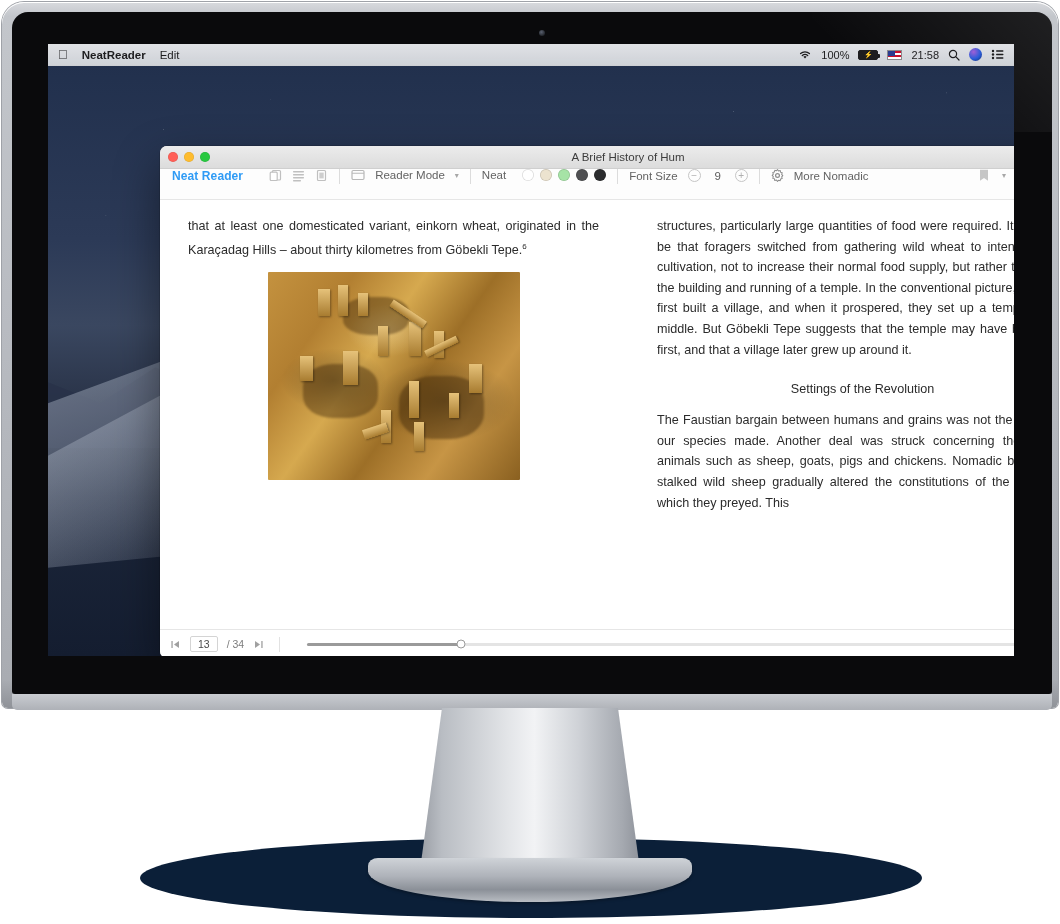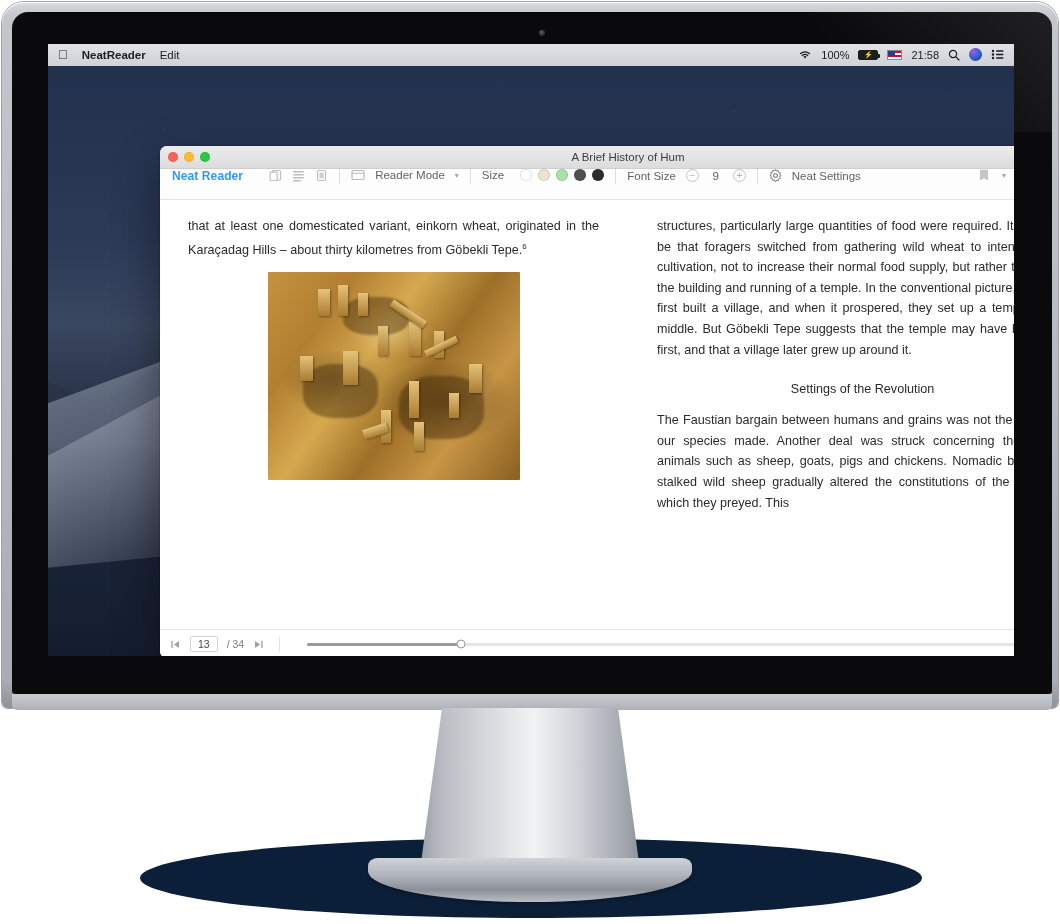--- a/index.html
+++ b/index.html
@@ -365,21 +365,21 @@
                 <line x1="1" y1="4.3" x2="13" y2="4.3" stroke="#b8b8b8" stroke-width="1.1"></line>
               </svg>
           </span>
           <span class="tb-label">Reader Mode</span>
           <span class="caret">▾</span>
         </span>
 
         <span class="tb-sep"></span>
 
         <span class="tb-group">
-          <span class="tb-label">Size</span>
+          <span class="tb-label">Neat</span>
           <span class="swatches" style="margin-left:6px">
             <span class="sw" style="background:#ffffff"></span>
             <span class="sw" style="background:#ece3cf"></span>
             <span class="sw" style="background:#a6e3a6"></span>
             <span class="sw" style="background:#4f5052"></span>
             <span class="sw" style="background:#2b2c2e"></span>
           </span>
         </span>
 
         <span class="tb-sep"></span>
@@ -393,21 +393,21 @@
 
         <span class="tb-sep"></span>
 
         <span class="tb-group">
           <span class="icon-btn">
             <svg width="13" height="13" viewBox="0 0 14 14">
                 <path d="M7 4.3a2.7 2.7 0 1 0 0 5.4 2.7 2.7 0 0 0 0-5.4zm0 4.1a1.4 1.4 0 1 1 0-2.8 1.4 1.4 0 0 1 0 2.8z" fill="#8c8c8c"></path>
                 <path d="M7 .6l1.1 1.5 1.8-.5.4 1.8 1.8.5-.6 1.8 1.2 1.4-1.2 1.4.6 1.8-1.8.5-.4 1.8-1.8-.5L7 13.4l-1.1-1.5-1.8.5-.4-1.8-1.8-.5.6-1.8L1.3 6.9l1.2-1.4-.6-1.8 1.8-.5.4-1.8 1.8.5z" fill="none" stroke="#8c8c8c" stroke-width="1.1" stroke-linejoin="round"></path>
               </svg>
           </span>
-          <span class="tb-label">Neat Settings</span>
+          <span class="tb-label">More Nomadic</span>
         </span>
 
         <span class="tb-right">
           <span class="icon-btn">
             <svg width="10" height="13" viewBox="0 0 10 13">
                 <path d="M1 .8h8v11L5 9 1 11.8z" fill="#c6c6c6"></path>
               </svg>
           </span>
           <span class="caret">▾</span>
           <span class="icon-btn">

